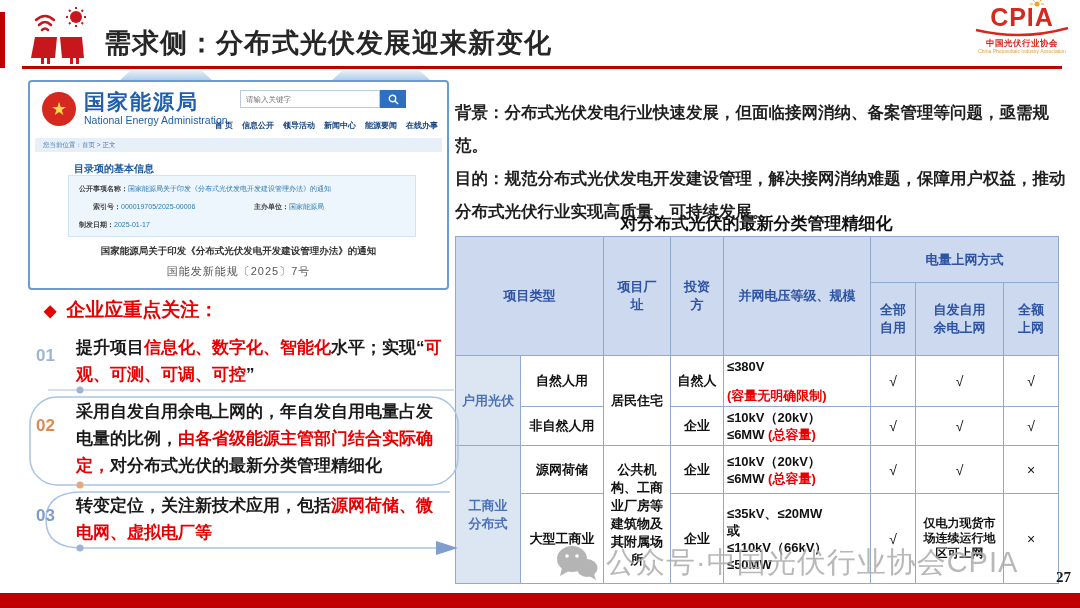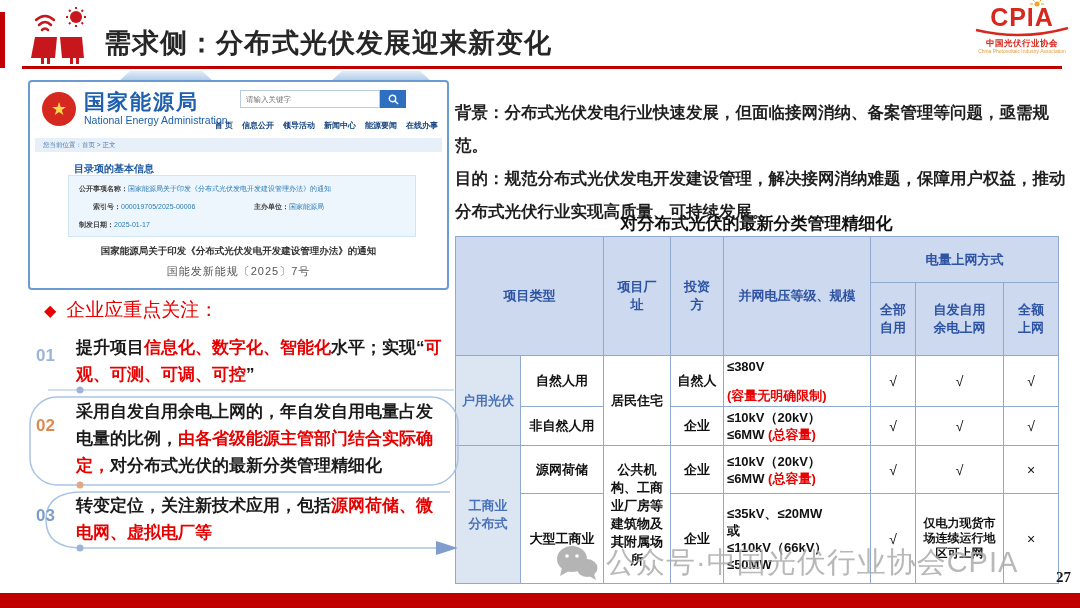--- a/index.html
+++ b/index.html
@@ -32,21 +32,21 @@
   .nea-crumb{position:absolute;left:5px;top:56px;width:407px;height:14px;background:#e7f0f9;font-size:6.5px;color:#4a78ad;line-height:14px;padding-left:8px;box-sizing:border-box;}
   .nea-info-title{position:absolute;left:44px;top:80px;font-size:10px;font-weight:700;color:#1d5aa0;}
   .nea-infobox{position:absolute;left:38px;top:93px;width:348px;height:62px;background:#eef6fd;border:1px solid #d0e4f2;box-sizing:border-box;font-size:7px;}
   .nea-row{position:absolute;white-space:nowrap;}
   .nea-lab{color:#444;font-weight:700;}
   .nea-val{color:#2a7ab5;}
   .nea-doc-title{position:absolute;left:0;top:163px;width:100%;text-align:center;font-size:9.5px;font-weight:700;color:#333;}
   .nea-doc-num{position:absolute;left:0;top:182px;width:100%;text-align:center;font-size:11px;color:#555;letter-spacing:1px;}
 
   
-  .focus-heading{position:absolute;left:44px;top:297px;font-size:19px;font-weight:400;color:#e60000;z-index:2;}
+  .focus-heading{position:absolute;left:44px;top:297px;font-size:19px;font-weight:700;color:#e60000;z-index:2;}
   .focus-heading .diamond{font-size:16px;margin-right:10px;}
   .focus-num{position:absolute;font-size:17px;font-weight:700;z-index:2;}
   .focus-text{position:absolute;width:368px;font-size:17px;font-weight:700;color:#1a1a1a;line-height:27px;z-index:2;}
   .focus-text .red{color:#e60000;}
   .focus-svg{position:absolute;left:18px;top:320px;z-index:1;}
 
   
   .intro{position:absolute;left:455px;top:96px;width:618px;font-size:16.5px;font-weight:700;color:#1f1f1f;line-height:33px;}
 
   

